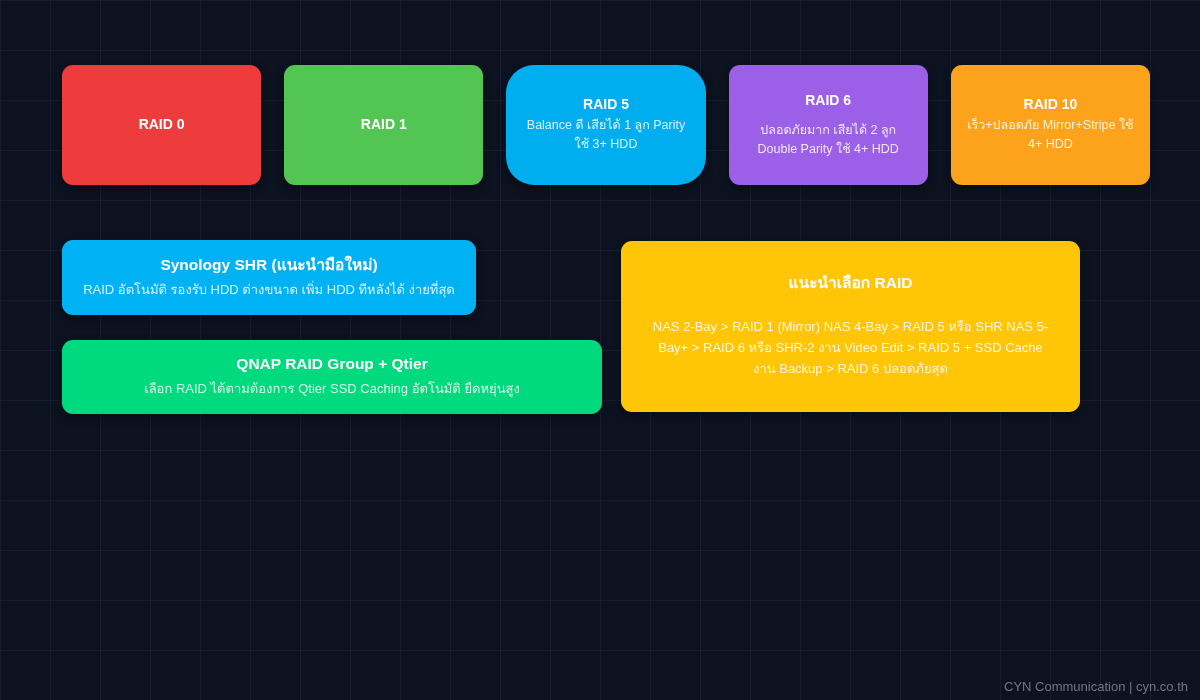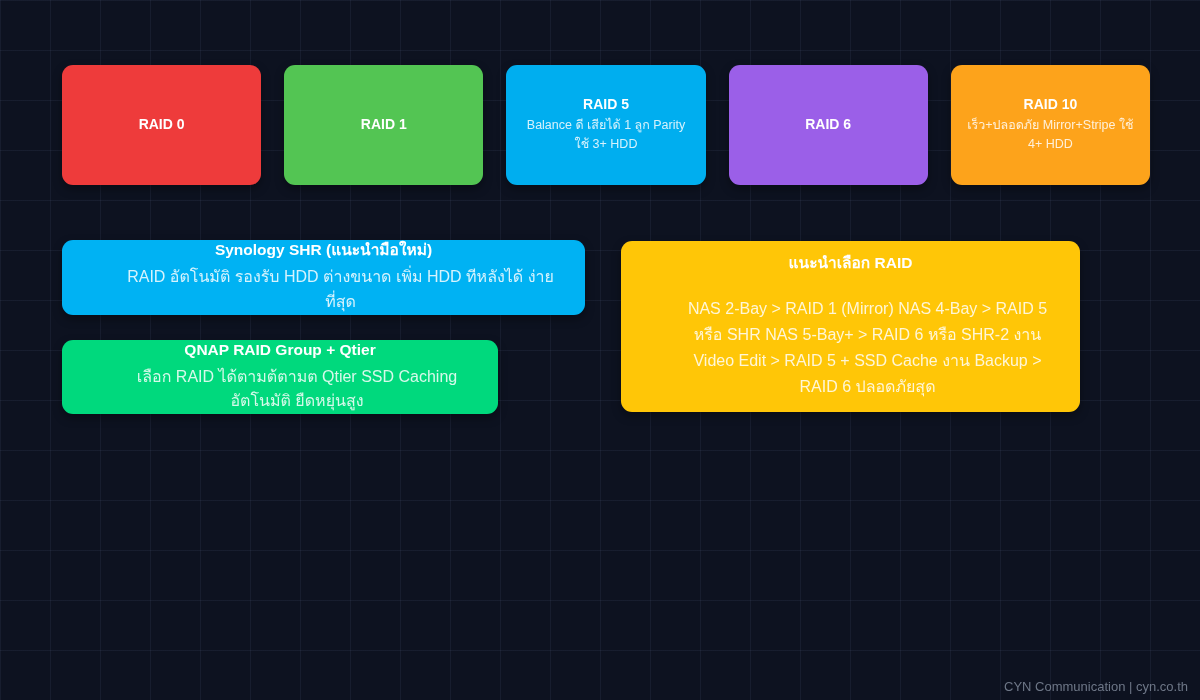--- a/index.html
+++ b/index.html
@@ -63,24 +63,24 @@
     margin-bottom: 2px;
   }
 
   .card-desc {
     color: rgba(255,255,255,0.84);
     font-size: 12.5px;
     line-height: 1.55;
   }
 
   .big-card .card-title { font-size: 15.5px; margin-bottom: 4px; }
-  .big-card .card-desc  { font-size: 16px; margin-left: 34px; }
+  .big-card .card-desc  { font-size: 13px; }
 
-  .shr-card  { position: absolute; left: 62px;  top: 240px; width: 523px; height: 75px; padding: 6px 20px; }
-  .qnap-card { position: absolute; left: 62px;  top: 340px; width: 436px; height: 74px; padding: 6px 20px; }
+  .shr-card  { position: absolute; left: 62px;  top: 240px; width: 414px; height: 75px; padding: 6px 20px; }
+  .qnap-card { position: absolute; left: 62px;  top: 340px; width: 540px; height: 74px; padding: 6px 20px; }
   .reco-card { position: absolute; left: 621px; top: 241px; width: 459px; height: 171px; padding: 10px 26px; gap: 18px; }
   .reco-card .card-desc { line-height: 1.62; }
 
   .footer-credit {
     position: absolute;
     right: 12px; bottom: 6px;
     color: #6e7787;
     font-size: 13px;
   }
 </style>
@@ -93,44 +93,45 @@
   <div class="raid-row">
 
     <div class="card raid-card" style="background: rgb(238, 59, 59);">
       <div class="card-title">RAID 0</div>
     </div>
 
     <div class="card raid-card" style="background: rgb(83, 197, 83);">
       <div class="card-title">RAID 1</div>
     </div>
 
-    <div class="card raid-card" style="background: rgb(0, 174, 239);">
+    <div class="card raid-card" style="background: rgb(0, 174, 239); border-radius: 28px;">
       <div class="card-title">RAID 5</div>
       <div class="card-desc">Balance ดี เสียได้ 1 ลูก Parity ใช้ 3+ HDD</div>
     </div>
 
     <div class="card raid-card" style="background: rgb(155, 95, 232); gap: 9px;">
       <div class="card-title">RAID 6</div>
+      <div class="card-desc">ปลอดภัยมาก เสียได้ 2 ลูก Double Parity ใช้ 4+ HDD</div>
     </div>
 
     <div class="card raid-card" style="background: rgb(253, 163, 27);">
       <div class="card-title">RAID 10</div>
       <div class="card-desc">เร็ว+ปลอดภัย Mirror+Stripe ใช้ 4+ HDD</div>
     </div>
 
   </div>
 
   <div class="card big-card shr-card" style="background: rgb(0, 178, 243);">
     <div class="card-title">Synology SHR (แนะนำมือใหม่)</div>
     <div class="card-desc">RAID อัตโนมัติ รองรับ HDD ต่างขนาด เพิ่ม HDD ทีหลังได้ ง่ายที่สุด</div>
   </div>
 
   <div class="card big-card qnap-card" style="background: rgb(0, 217, 125);">
     <div class="card-title">QNAP RAID Group + Qtier</div>
-    <div class="card-desc">เลือก RAID ได้ตามต้ตามต Qtier SSD Caching อัตโนมัติ ยืดหยุ่นสูง</div>
+    <div class="card-desc">เลือก RAID ได้ตามต้องการ Qtier SSD Caching อัตโนมัติ ยืดหยุ่นสูง</div>
   </div>
 
   <div class="card big-card reco-card" style="background: rgb(255, 198, 7);">
     <div class="card-title">แนะนำเลือก RAID</div>
     <div class="card-desc">NAS 2-Bay &gt; RAID 1 (Mirror) NAS 4-Bay &gt; RAID 5 หรือ SHR NAS 5-Bay+ &gt; RAID 6 หรือ SHR-2 งาน Video Edit &gt; RAID 5 + SSD Cache งาน Backup &gt; RAID 6 ปลอดภัยสุด</div>
   </div>
 
   <div class="footer-credit">CYN Communication | cyn.co.th</div>
 
 </div>

